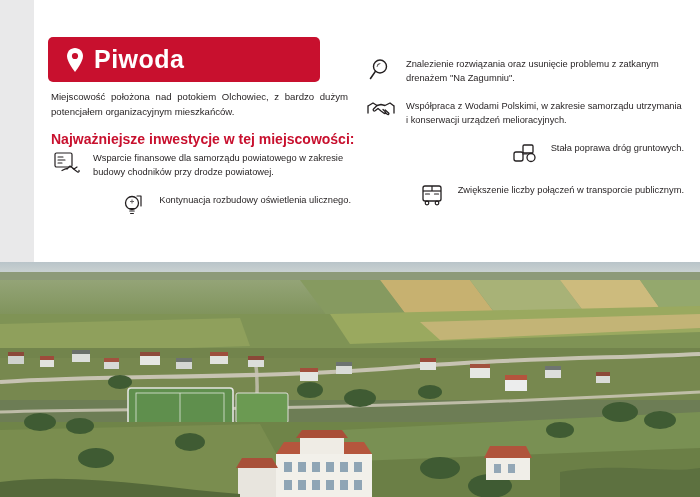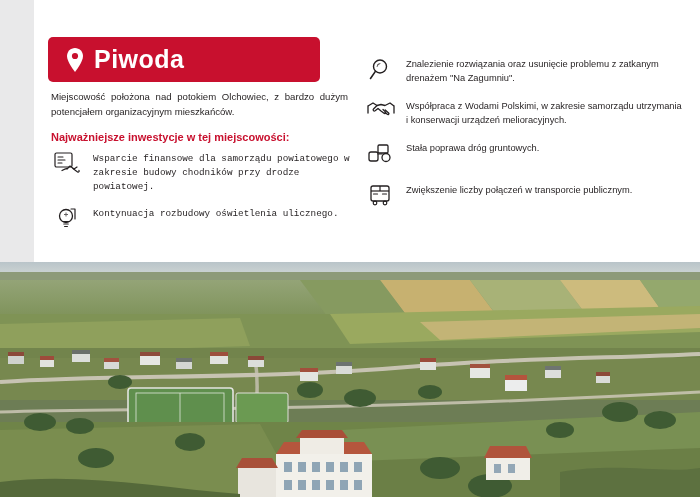--- a/index.html
+++ b/index.html
@@ -75,44 +75,44 @@
     font-size: 9.6px;
     line-height: 1.55;
     color: #231f20;
     text-align: justify;
   }
   .section-heading {
     position: absolute;
     left: 17px;
     top: 131px;
     width: 320px;
-    font-size: 11px;
+    font-size: 14px;
     font-weight: bold;
     color: #c8102e;
   }
   
   .list {
     position: absolute;
     box-sizing: border-box;
   }
   .list.left {
     left: 17px;
     top: 150px;
     width: 300px;
-    font-family: Liberation Mono, monospace;
   }
   .list.right {
     left: 330px;
     top: 56px;
     width: 320px;
   }
   .item {
     display: flex;
     align-items: flex-start;
     margin-bottom: 11px;
+    justify-content: flex-end;
   }
   .item-icon {
     flex: 0 0 auto;
     width: 34px;
     height: 30px;
     margin-right: 8px;
     display: flex;
     align-items: flex-start;
     justify-content: center;
     padding-top: 1px;

